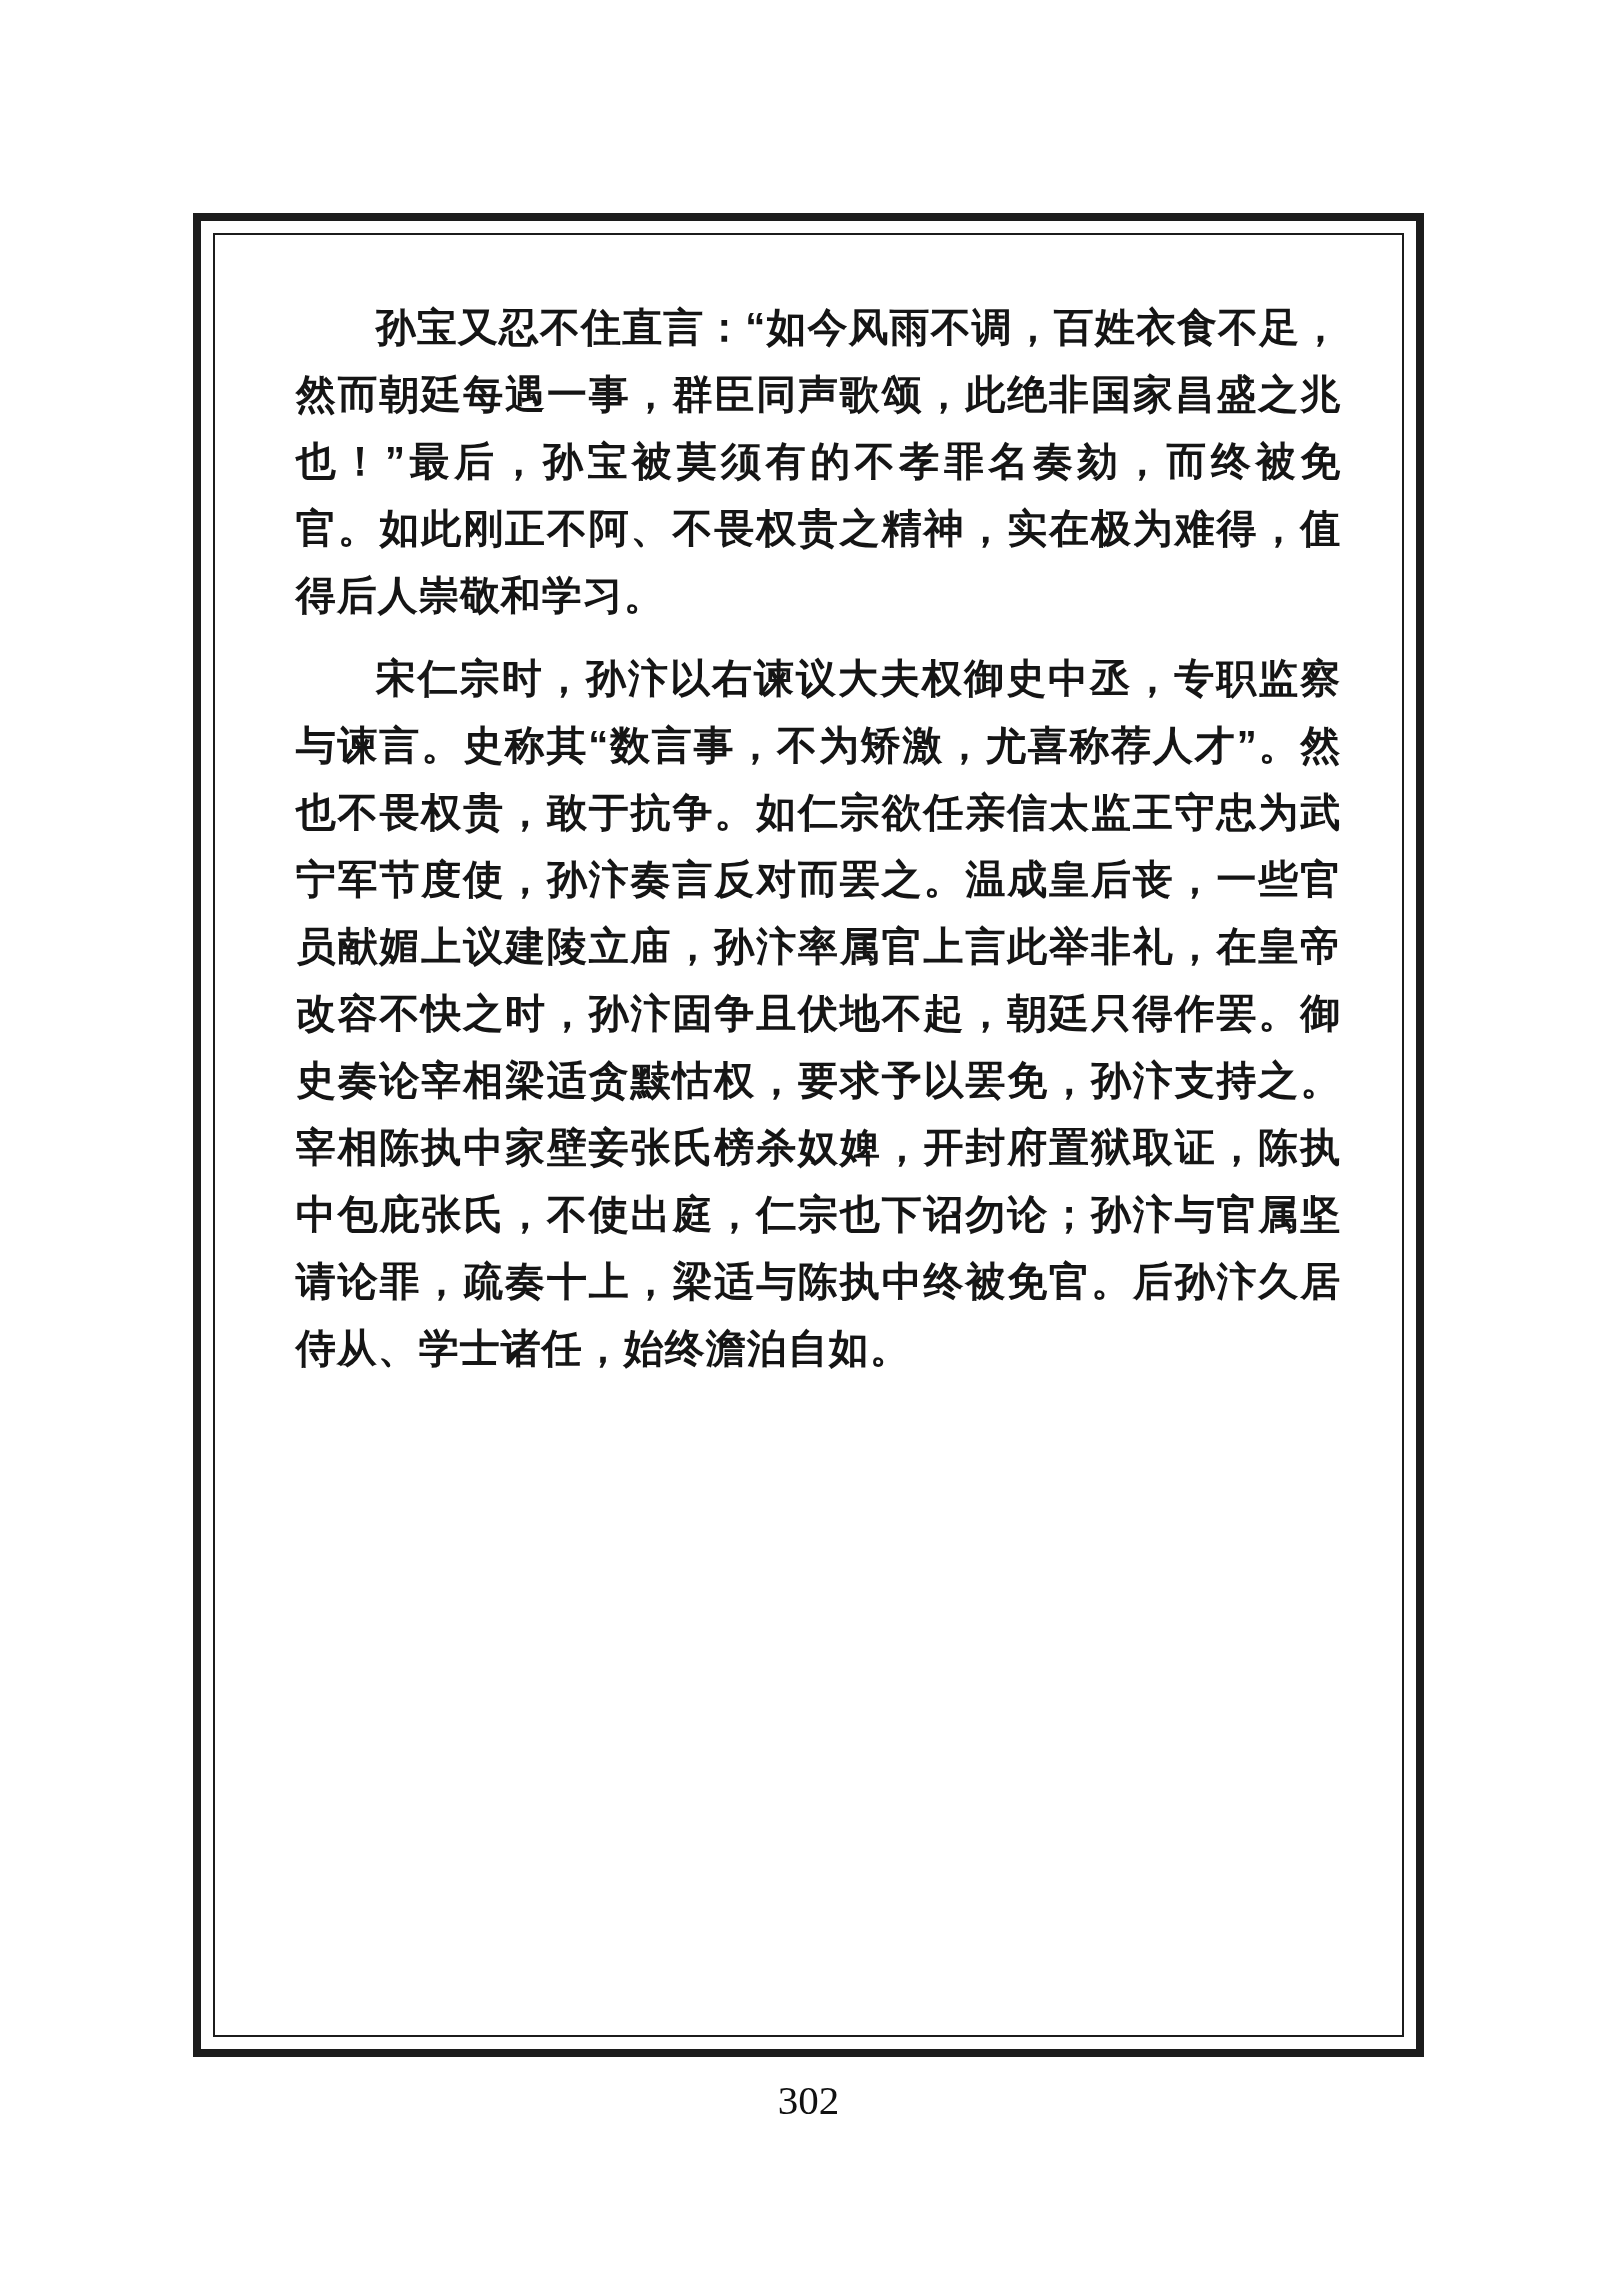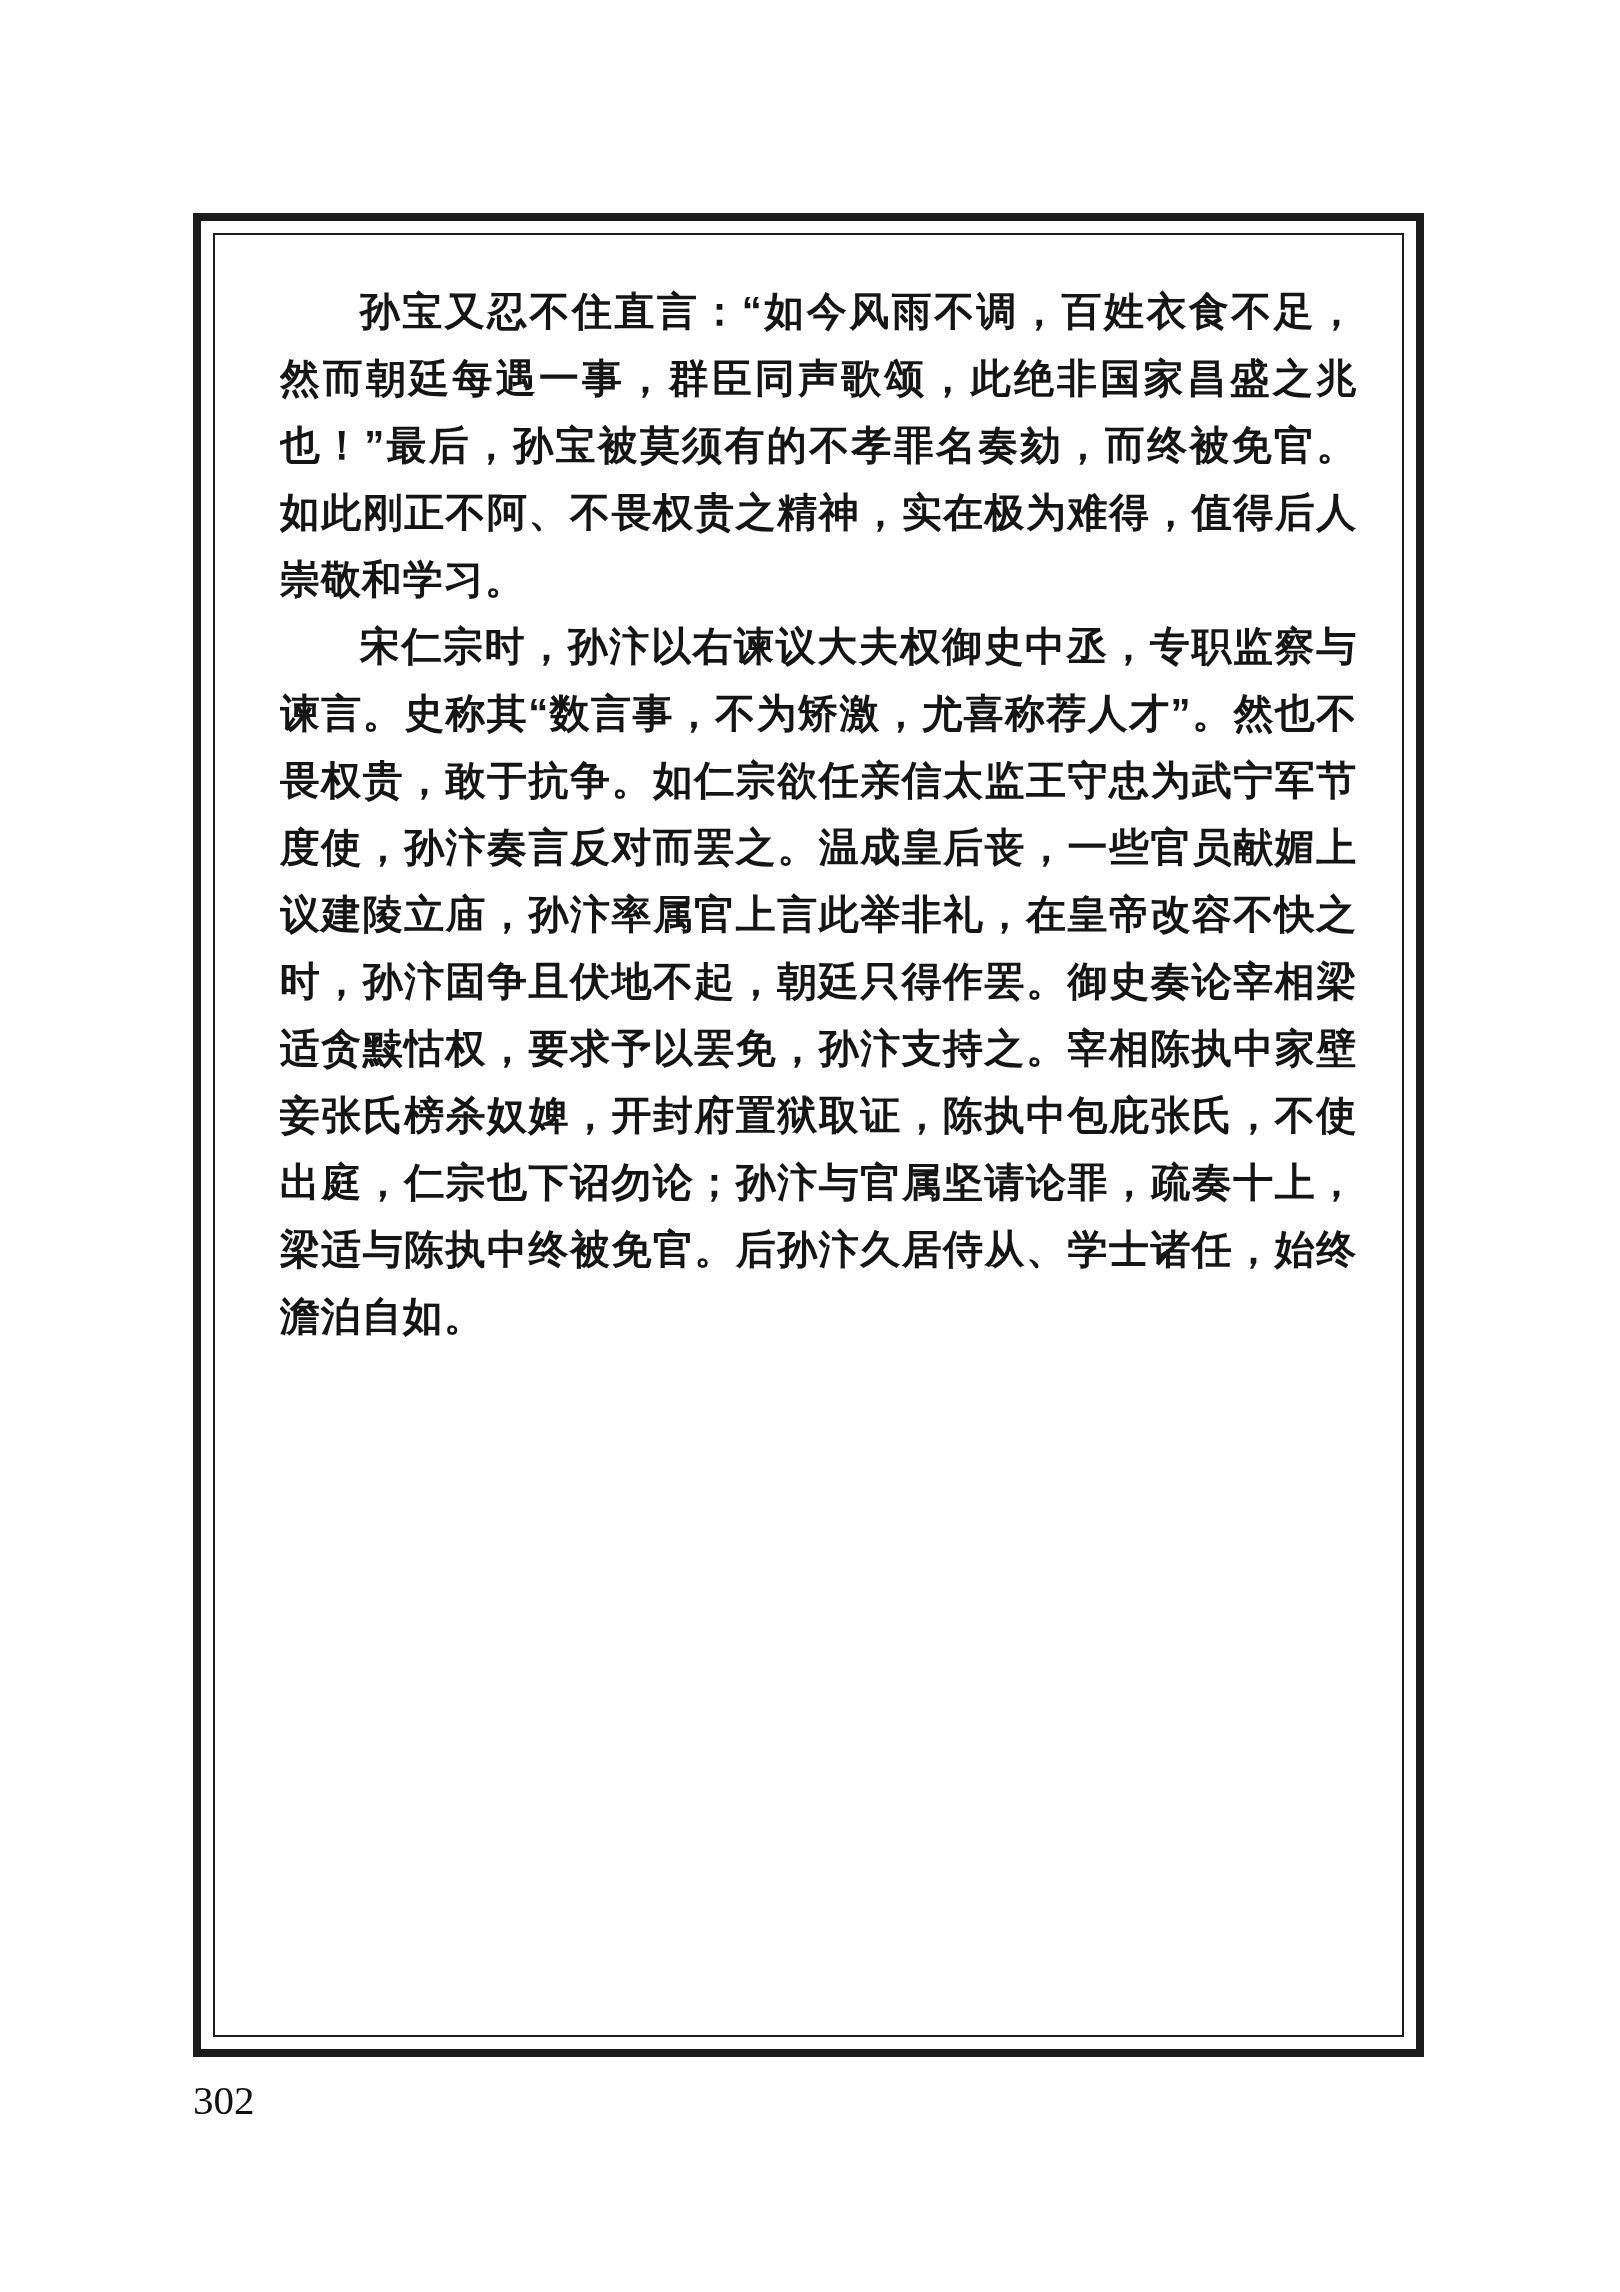--- a/index.html
+++ b/index.html
@@ -39,36 +39,37 @@
   }
   .text-block {
     position: absolute;
     left: 65px;
     top: 43px;
     right: 45px;
     bottom: 29px;
     overflow: hidden;
   }
   .text-block p {
-    margin: 0;
+    margin: 16px;
     padding: 0;
     font-size: 40px;
     font-weight: bold;
     color: #151515;
     line-height: 67px;
     text-align: justify;
     text-justify: inter-ideograph;
     text-indent: 2em;
     letter-spacing: 1px;
   }
   .page-number {
     position: absolute;
     left: 193px;
     width: 1231px;
     top: 2076px;
+    text-align: center;
     font-family: "Liberation Serif", "DejaVu Serif", serif;
     font-size: 41px;
     font-weight: normal;
     color: #111111;
   }
 </style>
 </head>
 <body>
 
 <div class="page">

